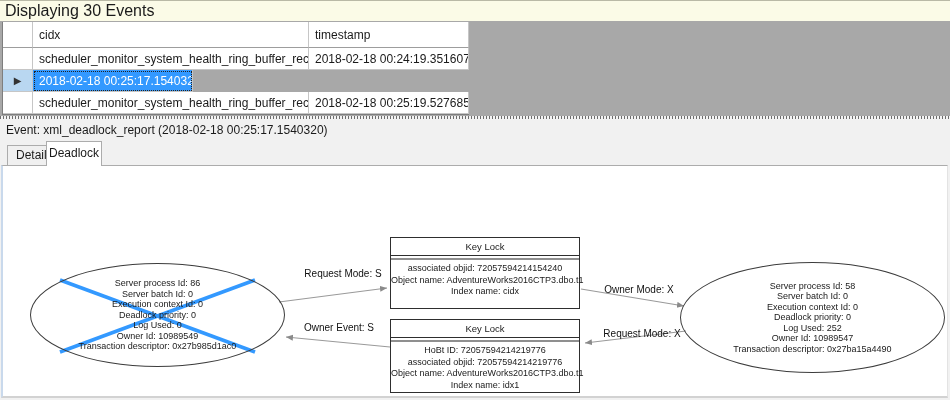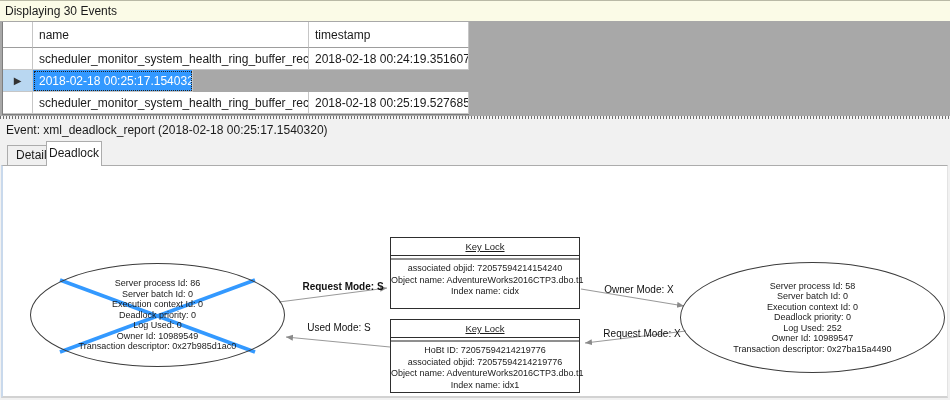--- a/index.html
+++ b/index.html
@@ -5,21 +5,21 @@
   html, body { margin:0; padding:0; }
   body {
     width:950px; height:400px; position:relative; overflow:hidden;
     font-family:"Liberation Sans", sans-serif; background:#ffffff;
     -webkit-font-smoothing:antialiased;
   }
   
   .top-bar {
     position:absolute; left:0; top:0; width:950px; height:22px; box-sizing:border-box;
     background:#fbfbe7; border-top:1px solid #b9b9a6; border-bottom:1px solid #a8a8a8;
-    font-size:12px; line-height:20px; padding-left:5px; color:#1a1a1a;
+    font-size:16px; line-height:20px; padding-left:5px; color:#1a1a1a;
   }
   
   .grid-area {
     position:absolute; left:0; top:22px; width:950px; height:94px;
     background:#a8a8a8;
   }
   .grid {
     position:absolute; left:2px; top:0; width:466px;
     border-left:1px solid #7e7e7e; border-bottom:1px solid #7e7e7e; box-sizing:content-box;
   }
@@ -84,50 +84,49 @@
   .ellipse-right { left:680px; top:262px; width:265px; height:111px; }
   .res-box {
     position:absolute; box-sizing:border-box; border:1px solid #2e2e2e; background:#ffffff;
     z-index:5;
   }
   .res-box-top { left:390px; top:237px; width:190px; height:72px; }
   .res-box-bot { left:390px; top:319px; width:190px; height:74px; }
   .res-title {
     font-size:9.5px; line-height:17px; height:17px; text-align:center; color:#1a1a1a;
     border-bottom:1px solid #2e2e2e;
-    text-decoration:underline;
   }
   .res-sep { height:2px; background:#8f8f8f; margin:2px 0 3px 0; }
   .res-body { text-align:center; }
   .res-body .gline { line-height:11.5px; }
   .edge-label {
     position:absolute; width:110px; text-align:center; font-size:10px; color:#111111;
     z-index:6; white-space:nowrap;
   }
-  .lbl-req-s { left:288px; top:281px;font-weight:bold; }
+  .lbl-req-s { left:288px; top:268px; }
   .lbl-own-s { left:284px; top:322px; }
   .lbl-own-x { left:584px; top:284px; }
   .lbl-req-x { left:587px; top:328px; }
   svg.graph-links {
     position:absolute; left:0; top:165px; width:950px; height:235px; z-index:4;
     pointer-events:none;
   }
 </style>
 </head>
 <body>
 
 <div class="top-bar">
   <span>Displaying 30 Events</span>
 </div>
 
 <div class="grid-area">
   <div class="grid">
     <div class="grid-row hdr">
       <div class="cell sel-col"></div>
-      <div class="cell name-col">name</div>
+      <div class="cell name-col">cidx</div>
       <div class="cell ts-col">timestamp</div>
     </div>
     <div class="grid-row">
       <div class="cell sel-col"></div>
       <div class="cell name-col">scheduler_monitor_system_health_ring_buffer_recorded</div>
       <div class="cell ts-col">2018-02-18 00:24:19.3516078</div>
     </div>
     <div class="grid-row selected">
       <div class="cell sel-col">
         <span class="row-arrow">▶</span>
@@ -211,15 +210,15 @@
   <div class="res-sep"></div>
   <div class="res-body">
     <div class="gline">HoBt ID: 72057594214219776</div>
     <div class="gline">associated objid: 72057594214219776</div>
     <div class="gline">Object name: AdventureWorks2016CTP3.dbo.t1</div>
     <div class="gline">Index name: idx1</div>
   </div>
 </div>
 
 <div class="edge-label lbl-req-s">Request Mode: S</div>
-<div class="edge-label lbl-own-s">Used Mode: S</div>
+<div class="edge-label lbl-own-s">Owner Event: S</div>
 <div class="edge-label lbl-own-x">Owner Mode: X</div>
 <div class="edge-label lbl-req-x">Request Mode: X</div>
 
 </body></html>

